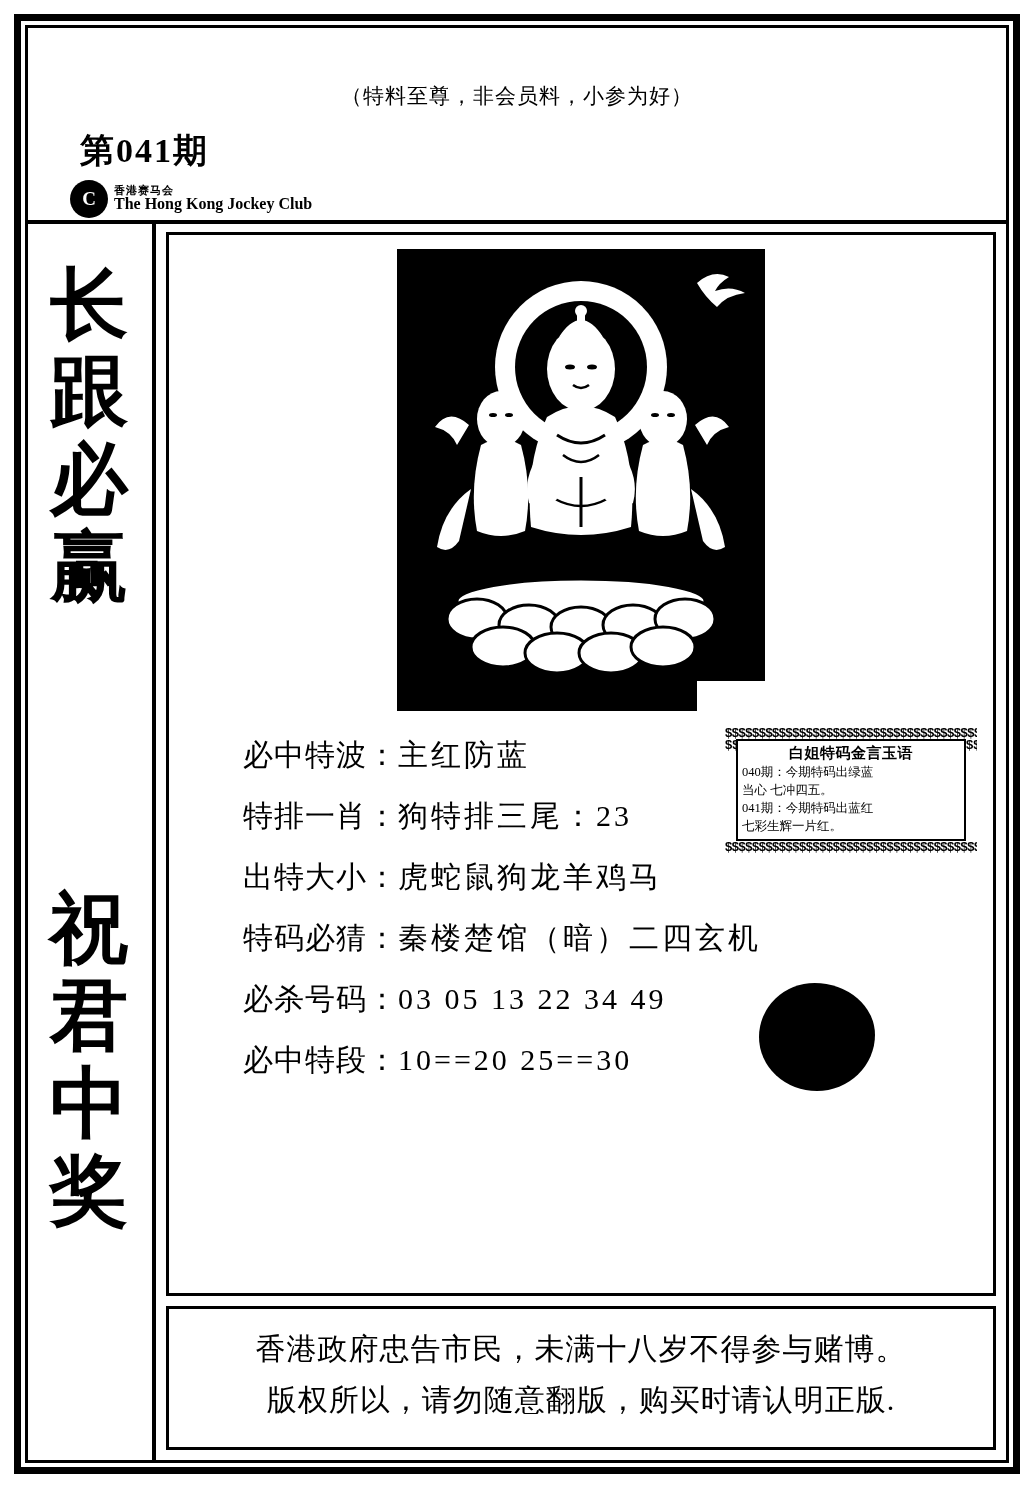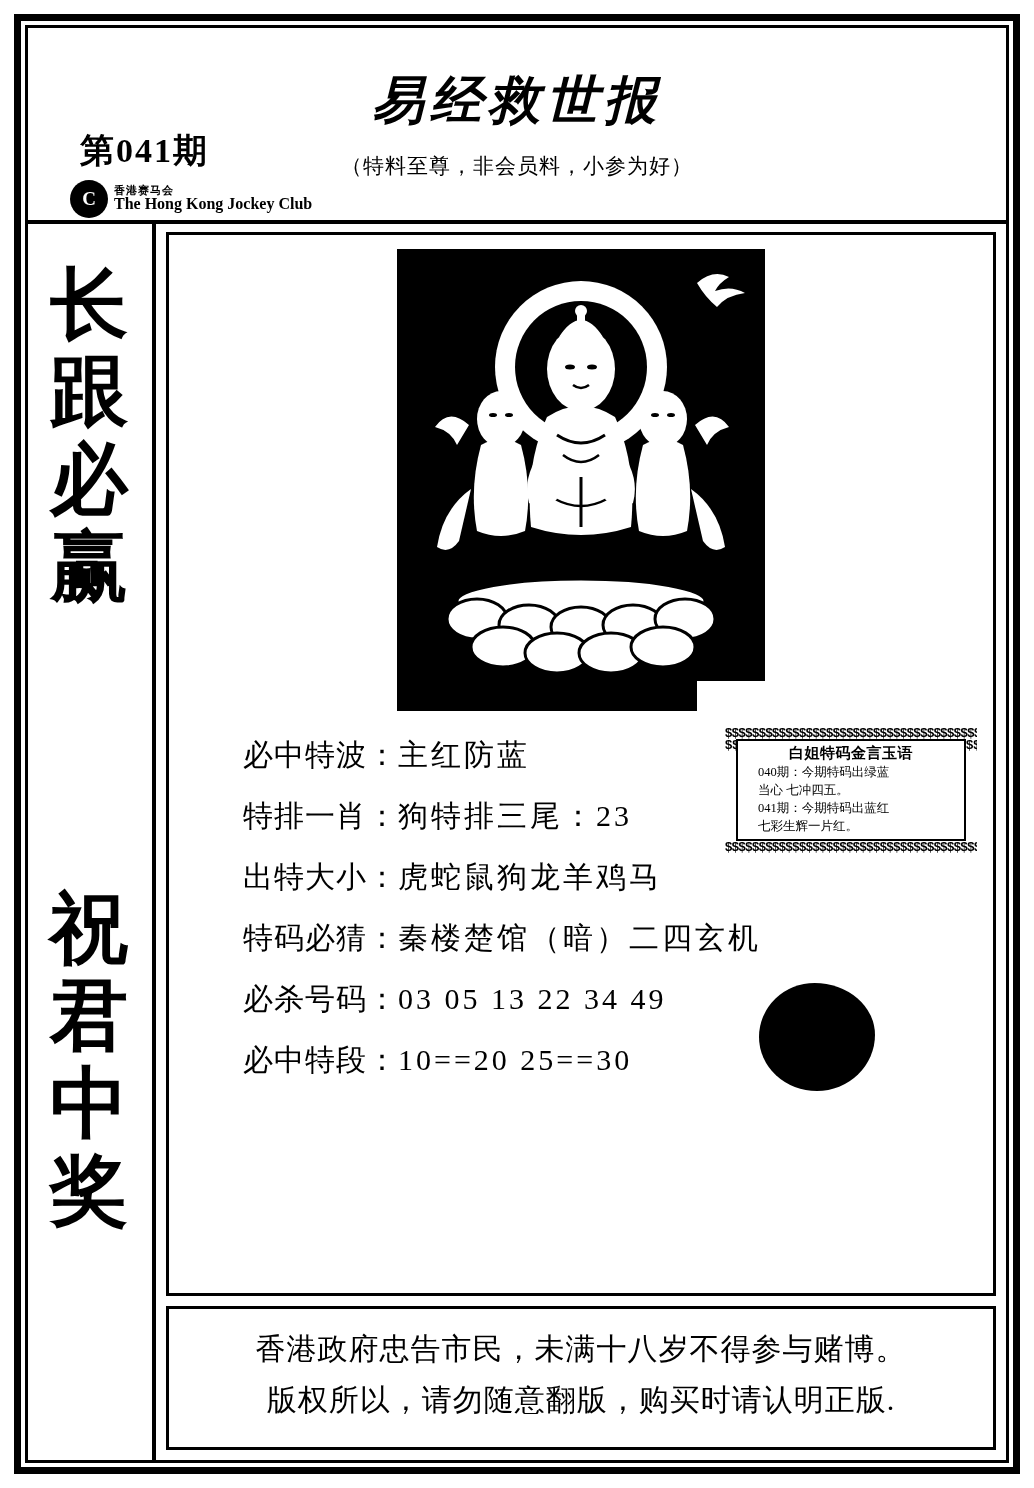--- a/index.html
+++ b/index.html
@@ -216,21 +216,21 @@
     font-weight: bold;
     line-height: 11px;
     width: 11px;
     word-break: break-all;
     overflow: hidden;
   }
   .note-inner {
     flex: 1 1 auto;
     border: 2px solid #000;
     box-sizing: border-box;
-    padding: 3px 20px;
+    padding: 3px 4px;
     text-align: center;
     overflow: hidden;
   }
   .note-title {
     font-size: 15px;
     font-weight: bold;
     letter-spacing: 0.5px;
     font-family: "DejaVu Serif", serif;
   }
   .note-line {
@@ -278,21 +278,20 @@
 
         <div class="jockey-club">
           <div class="jc-logo">C</div>
           <div class="jc-text">
             <div class="jc-cn">香港赛马会</div>
             <div class="jc-en">The Hong Kong Jockey Club</div>
           </div>
         </div>
 
         <div class="masthead">
-          <div class="masthead-title">易经救世报</div>
           <div class="masthead-sub">（特料至尊，非会员料，小参为好）</div>
         </div>
       </div>
 
       <div class="body-area">
 
         <div class="left-col">
           <div class="vert-text vert-top">
               <div>长</div>
               <div>跟</div>

